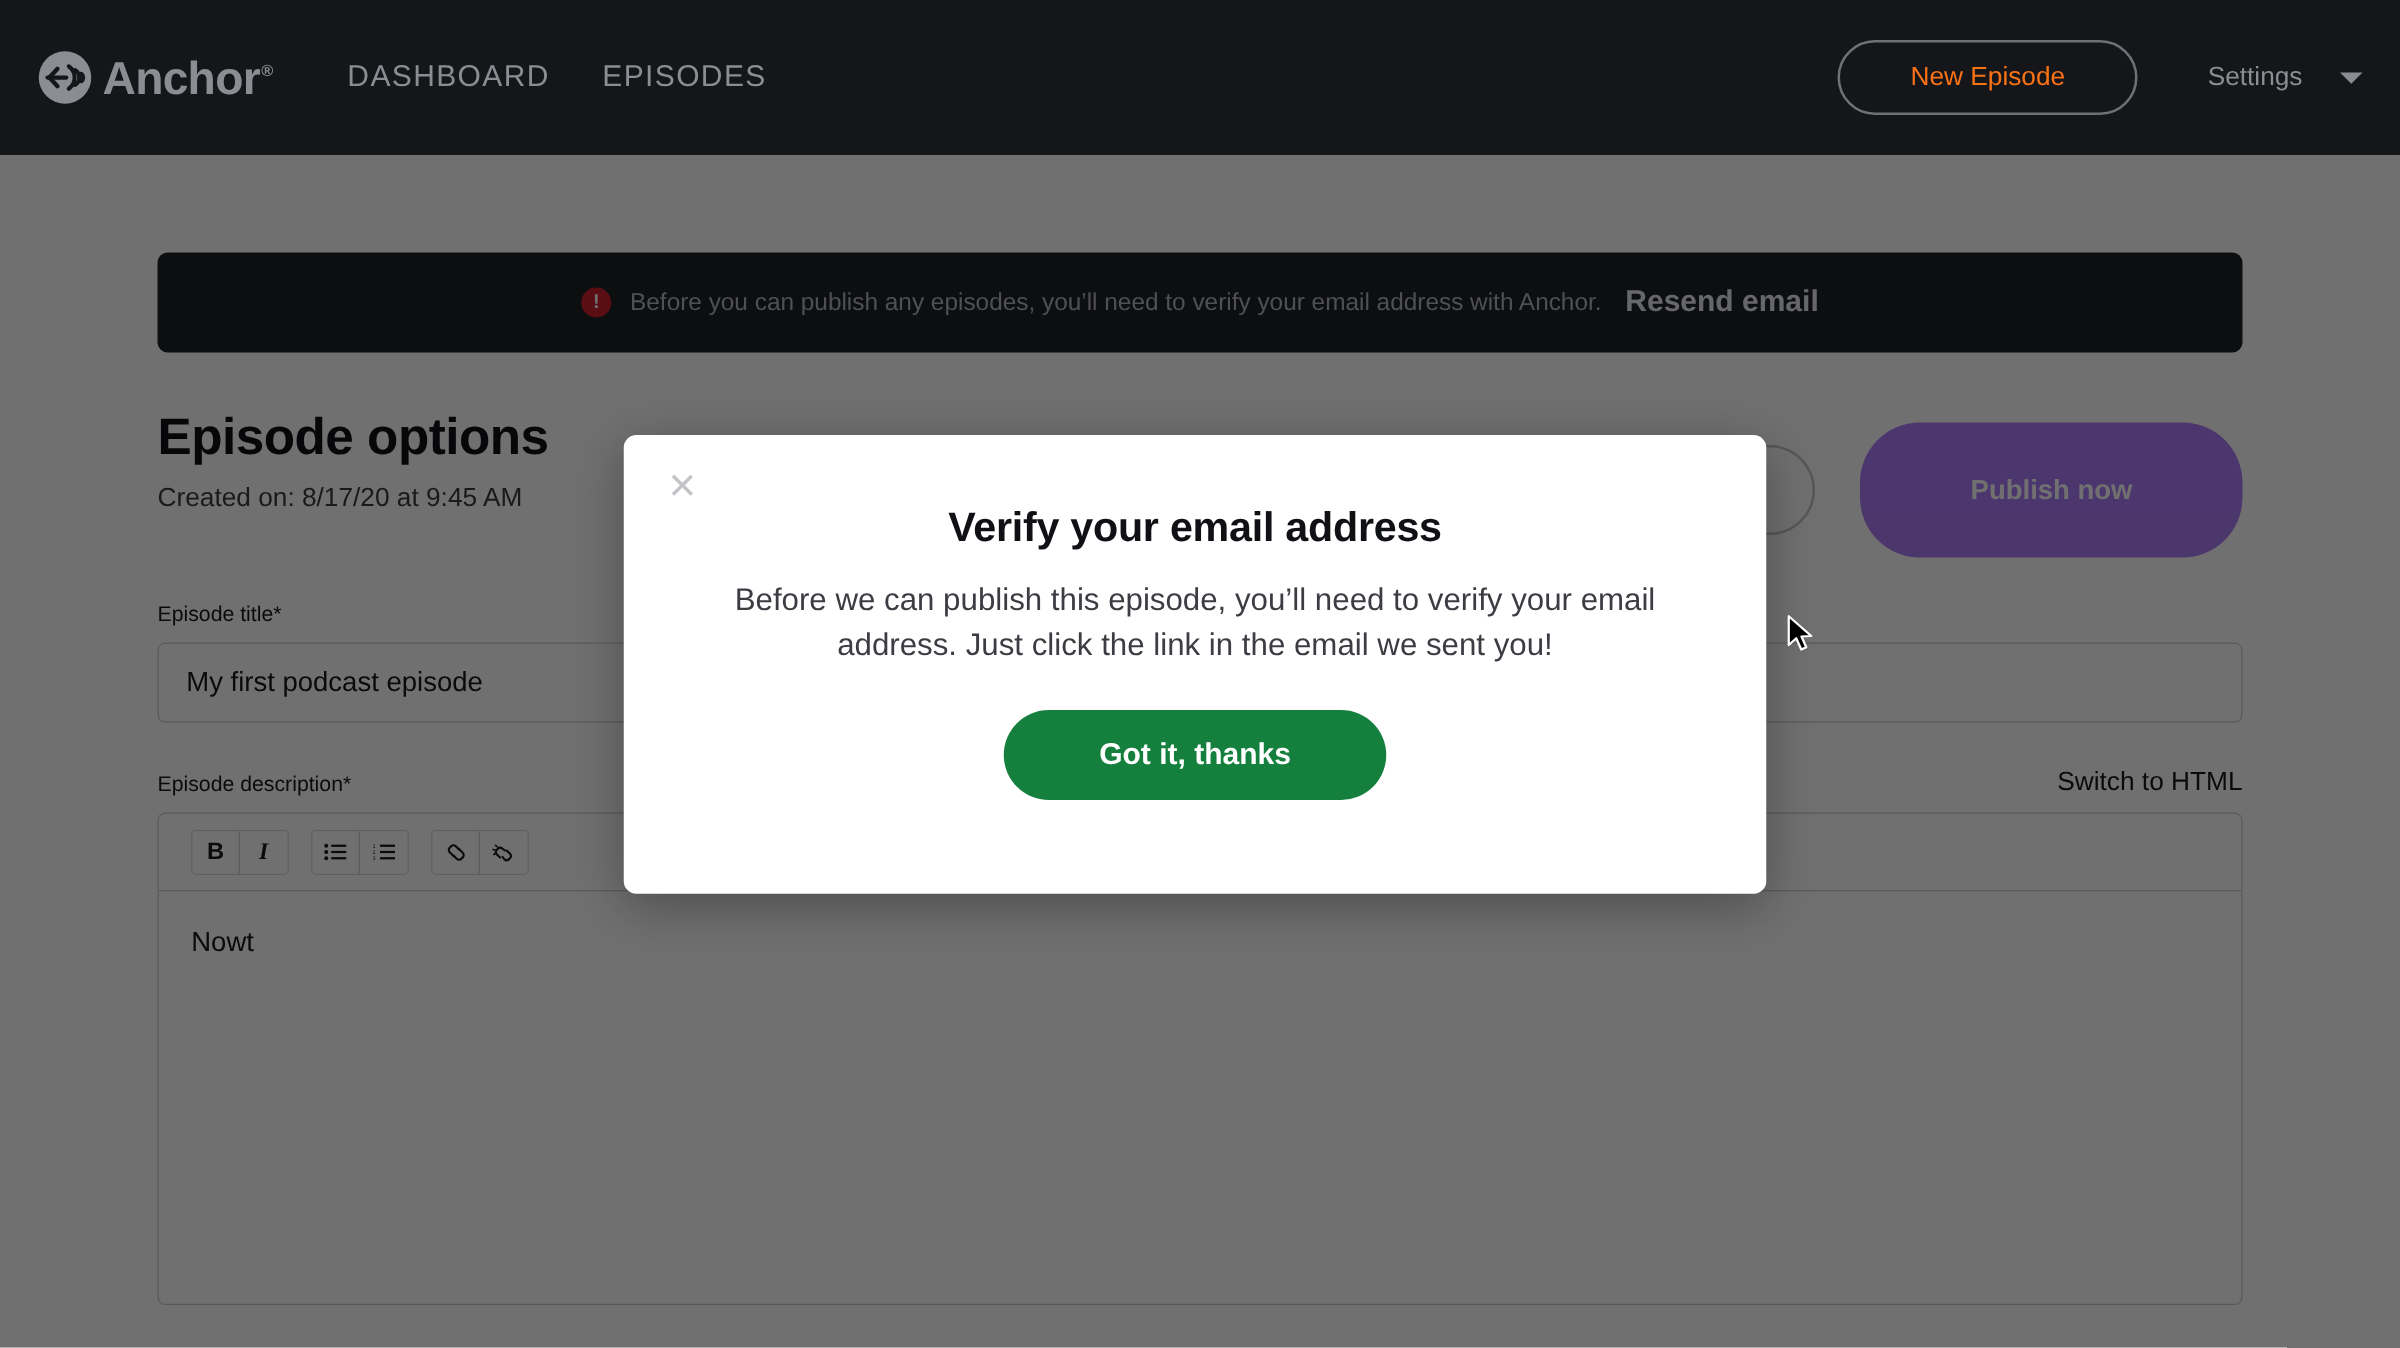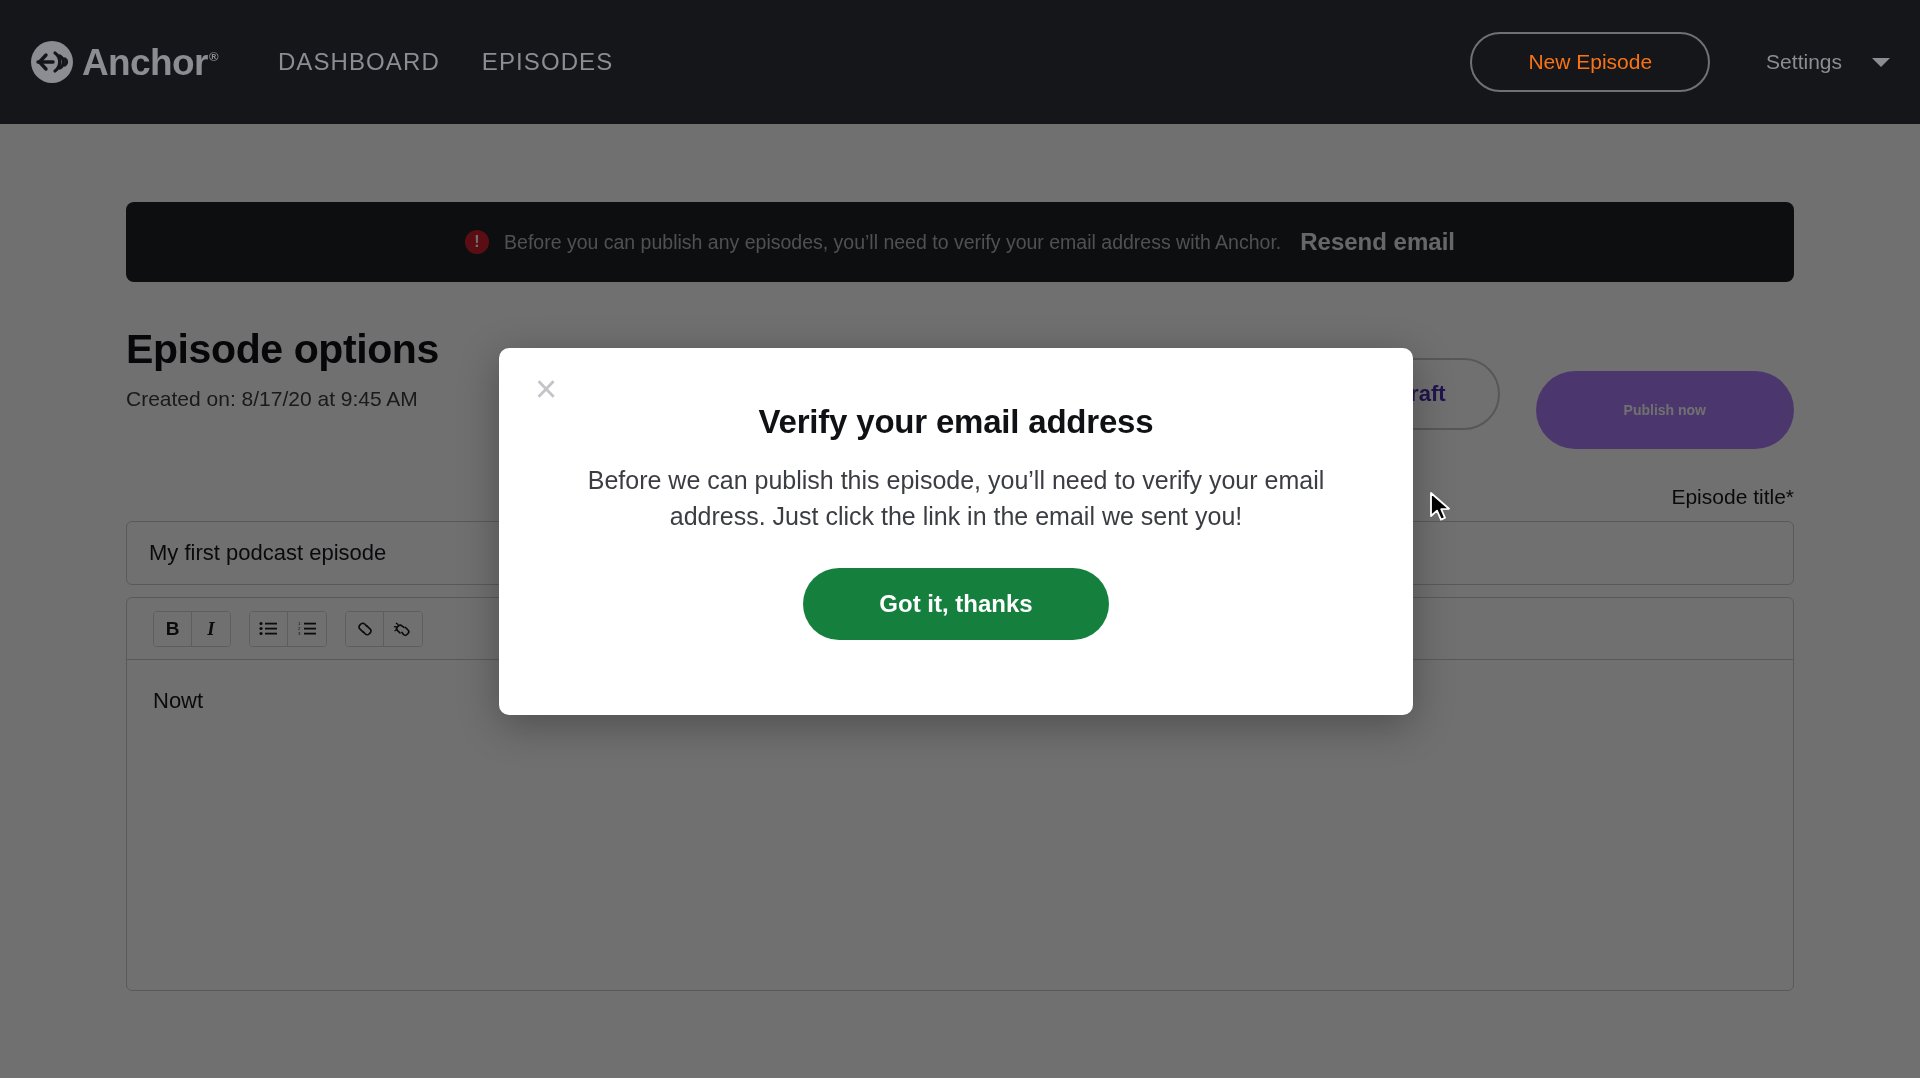--- a/index.html
+++ b/index.html
@@ -177,36 +177,34 @@
     font-weight: 700;
     padding: 21px 52px;
     cursor: pointer;
     font-family: inherit;
   }
   .btn-publish {
     border: none;
     border-radius: 48px;
     background: #7a2df5;
     color: #ffffff;
-    font-size: 14px;
-    font-weight: 700;
-    padding: 31px 88px;
+    font-size: 22px;
+    font-weight: 700;
+    padding: 41px 88px;
     cursor: pointer;
     font-family: inherit;
     opacity: .62;
-    margin-top: 33px;
   }
 
   
   .field-label {
-    font-size: 21px;
+    font-size: 17px;
     color: #17181c;
     margin-top: 36px;
     display: block;
-    text-align: right;
   }
   .label-row {
     display: flex;
     align-items: flex-end;
     margin-top: 36px;
   }
   .label-row .field-label { margin-top: 0; }
   .switch-html {
     margin-left: auto;
     font-size: 21px;
@@ -411,20 +409,24 @@
           <button class="btn-draft">Update saved draft</button>
           <button class="btn-publish">Publish now</button>
         </div>
       </div>
 
       
       <label class="field-label">Episode title*</label>
       <input class="text-input" type="text" value="My first podcast episode" style="">
 
       
+      <div class="label-row">
+        <label class="field-label">Episode description*</label>
+        <span class="switch-html">Switch to HTML</span>
+      </div>
 
       <div class="editor">
         <div class="editor-toolbar">
 
           <div class="tool-group">
             <button class="tool-btn bold">B</button>
             <button class="tool-btn italic">I</button>
           </div>
 
           <div class="tool-group">

